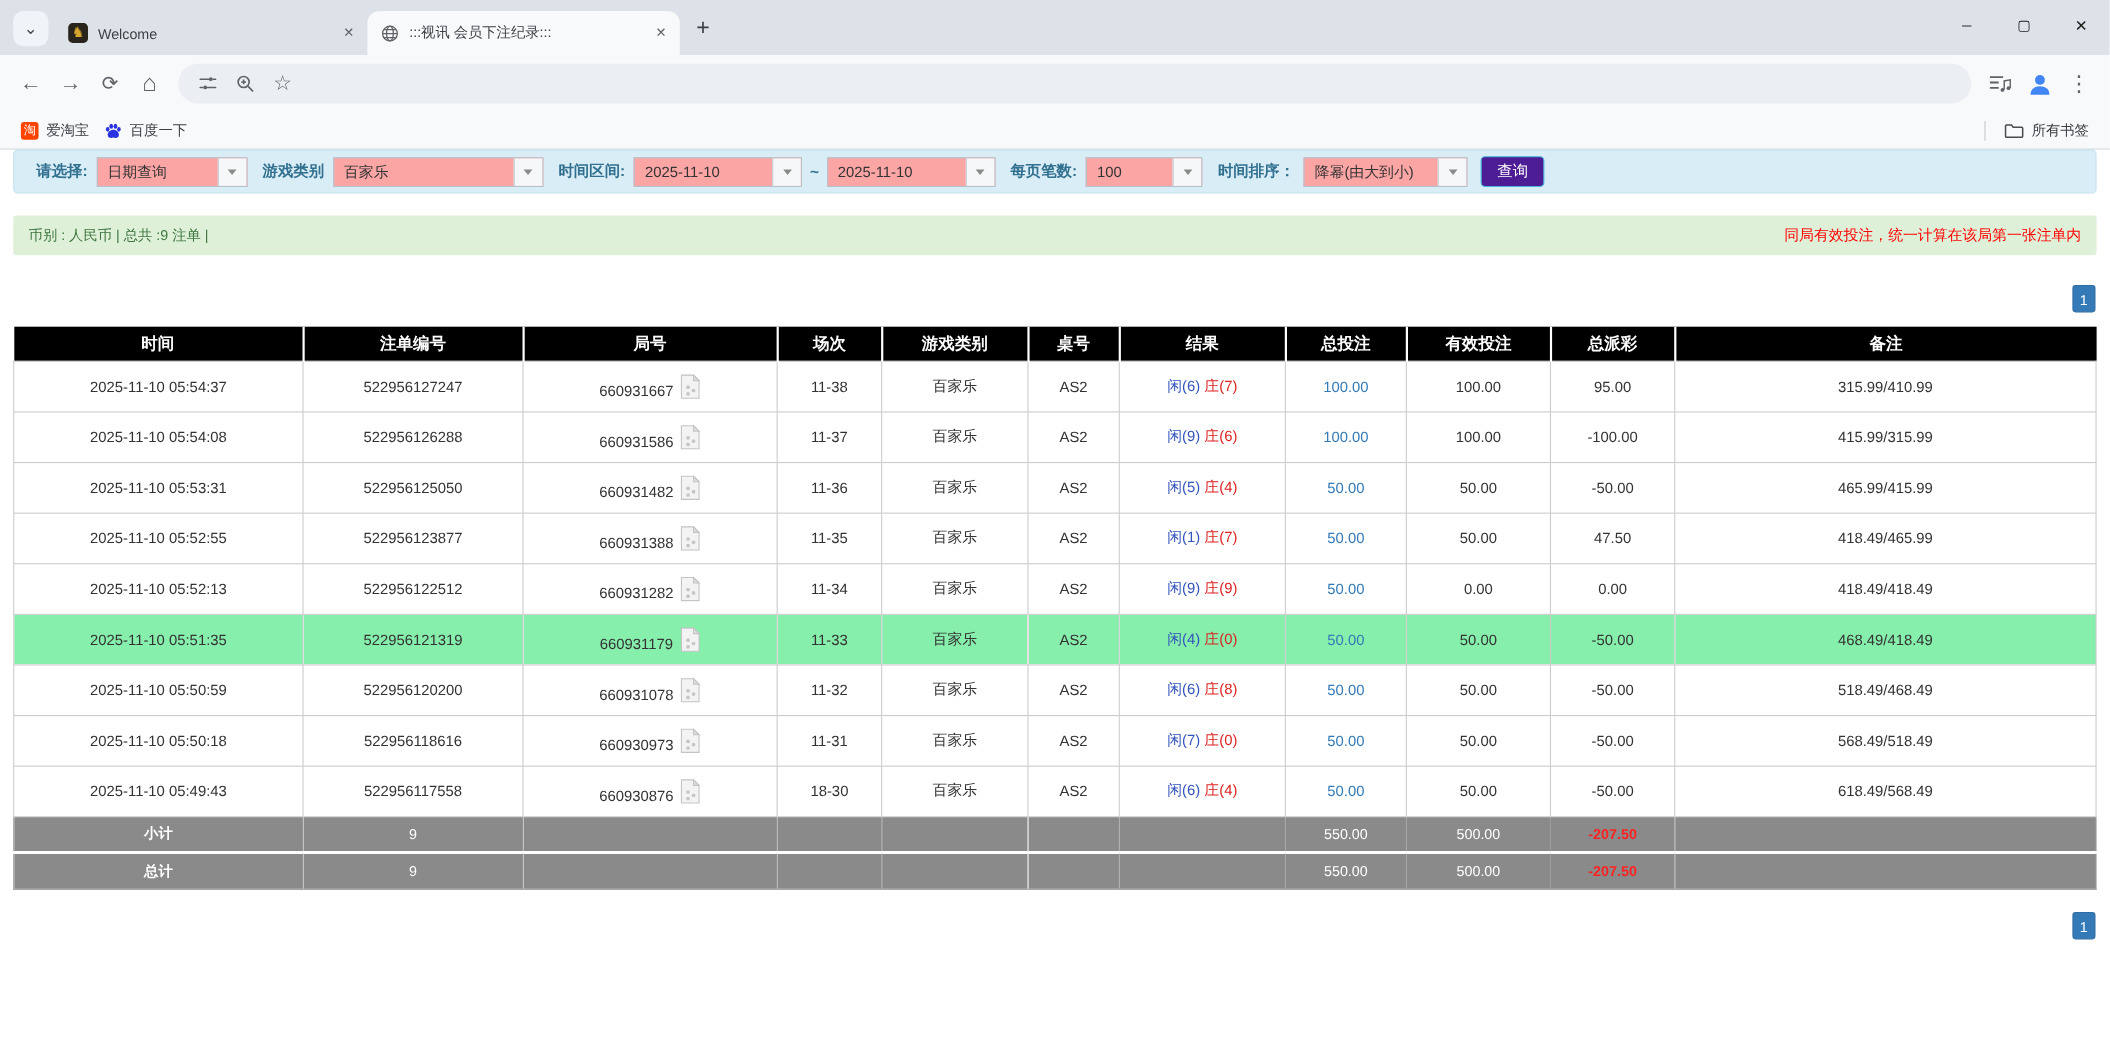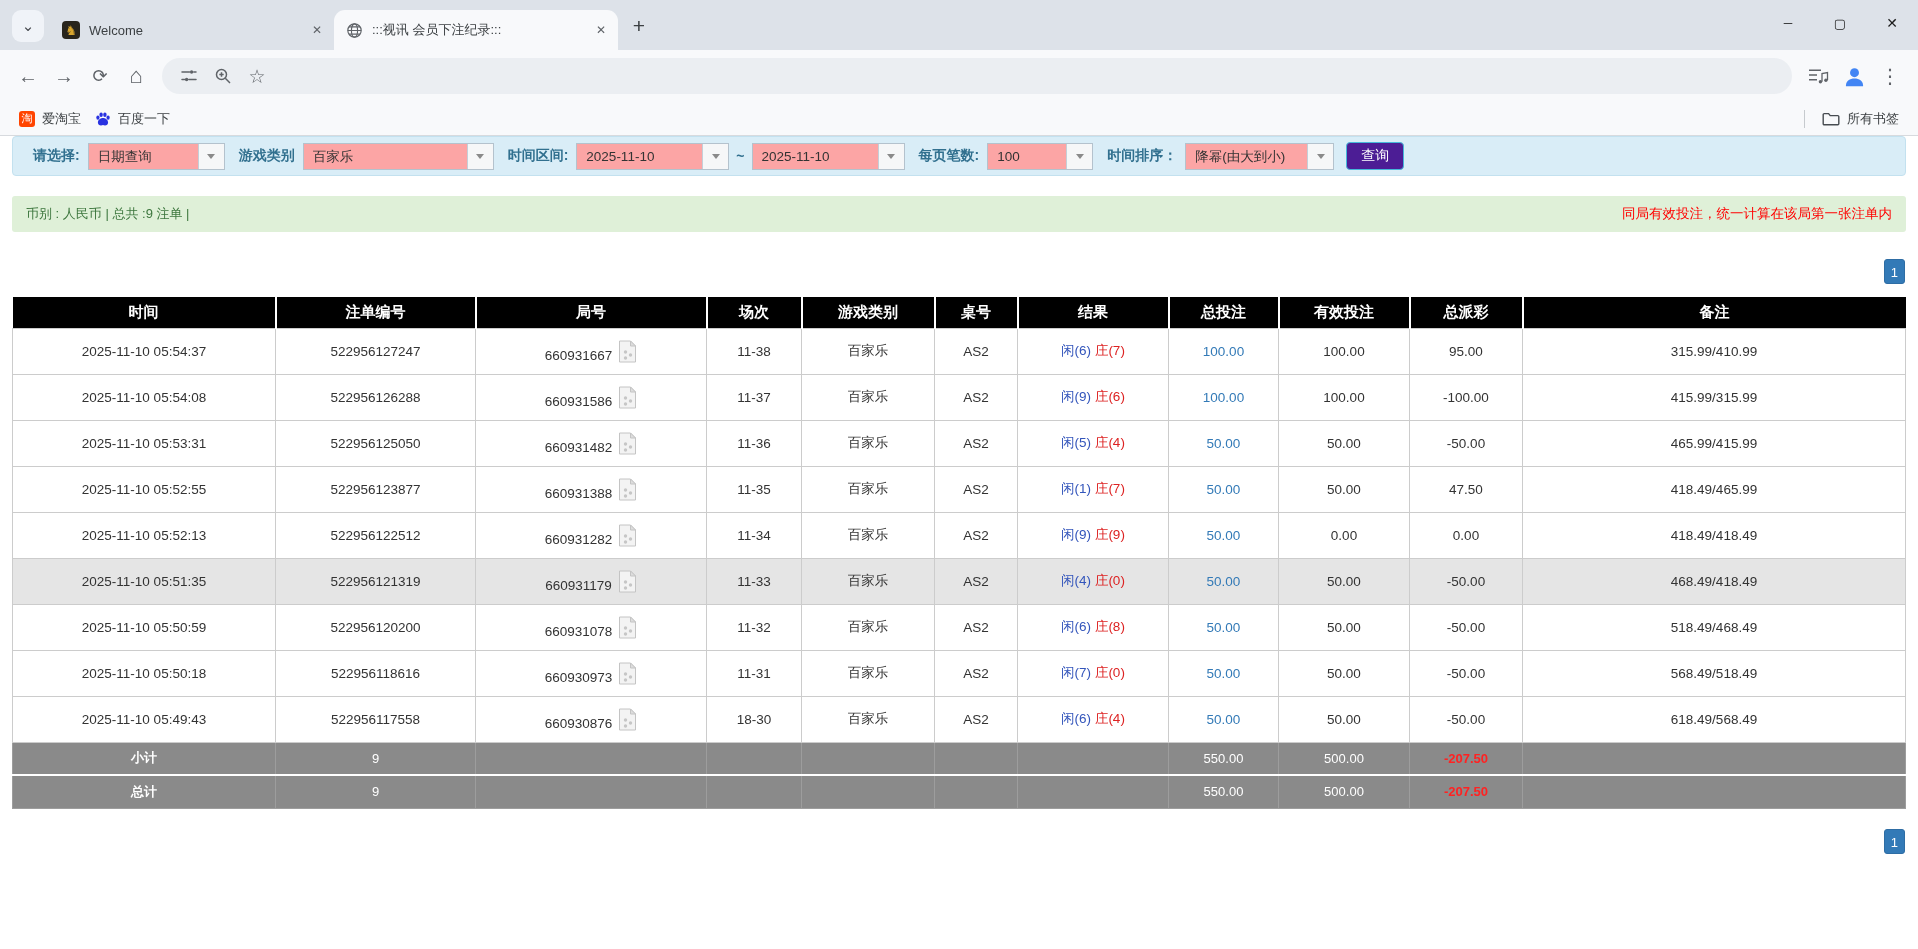--- a/index.html
+++ b/index.html
@@ -74,21 +74,21 @@
   .pag-btn { display:inline-block; min-width:13px; padding:0 6px; height:25px; line-height:25px;
     background:#337ab7; border:1px solid #2e6da4; color:#fff; border-radius:3px;
     font-size:13px; text-align:center; }
 
   table.bets { width:100%; border-collapse:collapse; table-layout:fixed; }
   table.bets th { background:#000; color:#fff; font-size:15px; font-weight:bold; height:31px;
     border-right:2px solid #fff; }
   table.bets th:last-child { border-right:none; }
   table.bets td { height:46px; border:1px solid #ccc; text-align:center; font-size:13.5px;
     color:#333; overflow:hidden; white-space:nowrap; }
-  tr.hl td { background:#e5e5e5; }
+  tr.hl td { background:#86efac; }
   .round-wrap { display:inline-flex; align-items:flex-end; gap:6px; }
   .replay-icon { display:inline-flex; }
   .link-blue { color:#337ab7; }
   .player { color:#3355bb; }
   .banker { color:#dd2222; }
   td.neg, .neg { color:#ff0000; }
   tr.summary td { background:#8a8a8a; color:#fff; border:1px solid #9d9d9d; height:33px; font-size:13px; }
   tr.summary.subtotal td { border-bottom:2px solid #fff; }
   tr.summary td.row-label { font-weight:bold; }
   tr.summary td.neg { color:#ff2222; font-weight:bold; }

